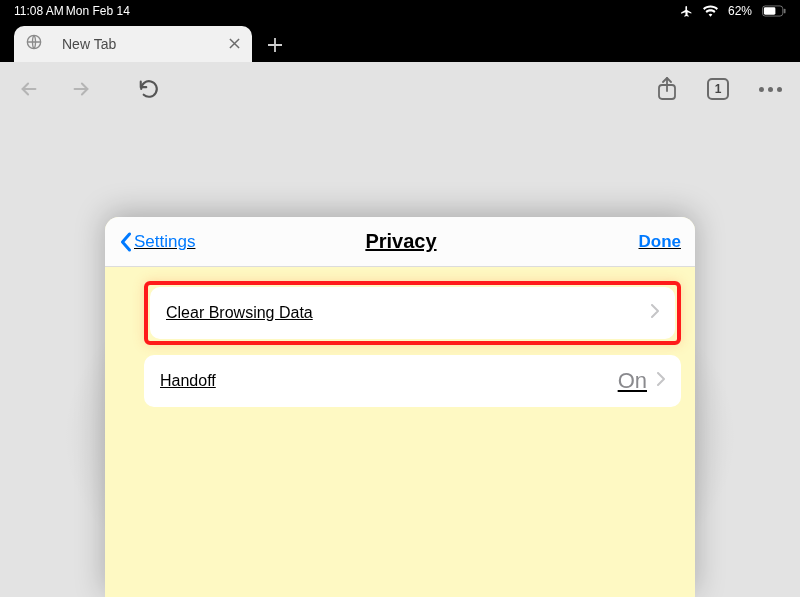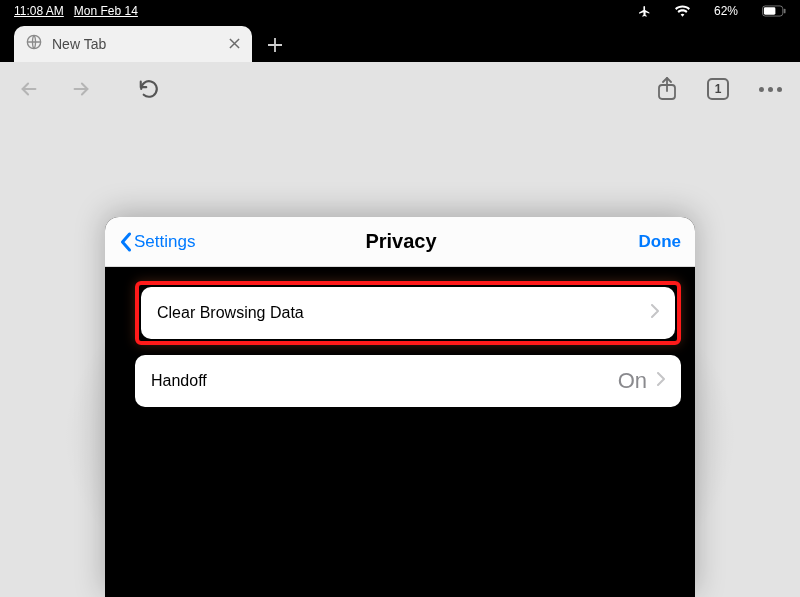--- a/index.html
+++ b/index.html
@@ -5,33 +5,33 @@
   * { box-sizing: border-box; margin: 0; padding: 0; }
   html, body { width: 800px; height: 597px; overflow: hidden; font-family: -apple-system, "Helvetica Neue", Arial, sans-serif; }
   body { background: #000; }
 
   
   .status-bar {
     height: 22px; background: #000; color: #fff; display: flex;
     align-items: center; justify-content: space-between; font-size: 12px;
     padding: 0 14px; font-weight: 500;
   }
-  .status-left { display: flex; gap: 10px; text-decoration: underline; }
-  .status-right { display: flex; align-items: center; gap: 24px; }
+  .status-left { display: flex; gap: 2px; }
+  .status-right { display: flex; align-items: center; gap: 10px; }
   .status-right svg { display: block; }
 
   
   .tab-strip {
     height: 40px; background: #000; display: flex; align-items: flex-end;
     padding: 0 14px;
   }
   .tab {
     background: #f1f1f1; height: 36px; width: 238px; border-top-left-radius: 10px;
     border-top-right-radius: 10px; display: flex; align-items: center;
-    padding: 0 12px; gap: 10px; position: relative;
+    padding: 0 12px; gap: 20px; position: relative;
   }
   .tab-title { flex: 1; color: #4b4b4b; font-size: 14px; }
   .tab .globe { color: #8a8a8a; }
   .tab .close { color: #6b6b6b; font-size: 14px; }
   .new-tab-btn {
     width: 34px; height: 34px; display: flex; align-items: center; justify-content: center;
     color: #cfcfcf; margin-left: 6px; font-size: 18px;
   }
 
   
@@ -54,35 +54,36 @@
     width: 22px; height: 22px; border: 2px solid #6b6b6b; border-radius: 5px;
     display: flex; align-items: center; justify-content: center;
     font-size: 12px; color: #444; font-weight: 600;
   }
   .dots { display: flex; gap: 4px; }
   .dots span { width: 5px; height: 5px; background: #6b6b6b; border-radius: 50%; }
 
   
   .sheet {
     position: absolute; left: 105px; right: 105px; top: 155px; bottom: 0;
-    background: #000000; border-top-left-radius: 14px; border-top-right-radius: 14px;
+    background: #fef9c3; border-top-left-radius: 14px; border-top-right-radius: 14px;
     box-shadow: 0 -4px 30px rgba(0,0,0,0.25);
     overflow: hidden;
+    text-decoration: underline;
   }
   .sheet-header {
     height: 50px; background: #fcfcfc; border-bottom: 1px solid #dcdcdc;
     display: flex; align-items: center; justify-content: space-between;
     padding: 0 14px;
   }
   .sheet-title { font-size: 20px; font-weight: 600; color: #000; }
   .sheet-back { display: flex; align-items: center; gap: 2px; color: #007aff; font-size: 17px; }
   .sheet-back svg { display:block; }
   .sheet-done { color: #007aff; font-size: 17px; font-weight: 600; margin-left: 32px; }
 
-  .sheet-body { padding: 14px 14px 0 30px; }
+  .sheet-body { padding: 14px 14px 0 3px; margin-left: 36px; }
   .row-card {
     background: #fff; border-radius: 10px; height: 52px;
     display: flex; align-items: center; justify-content: space-between;
     padding: 0 16px; font-size: 16px; color: #000;
   }
   .highlight-wrap {
     border: 4px solid #ff1a1a; border-radius: 6px; padding: 2px;
     margin-bottom: 10px;
     box-shadow: 0 0 12px rgba(255,120,60,0.25);
   }

